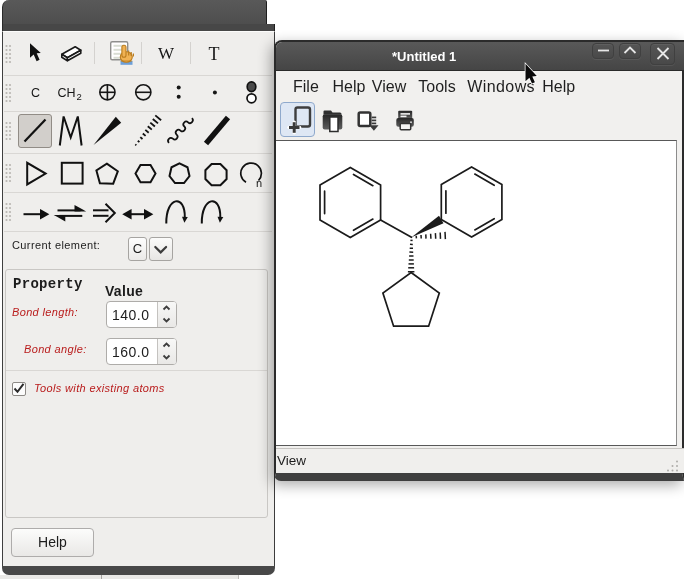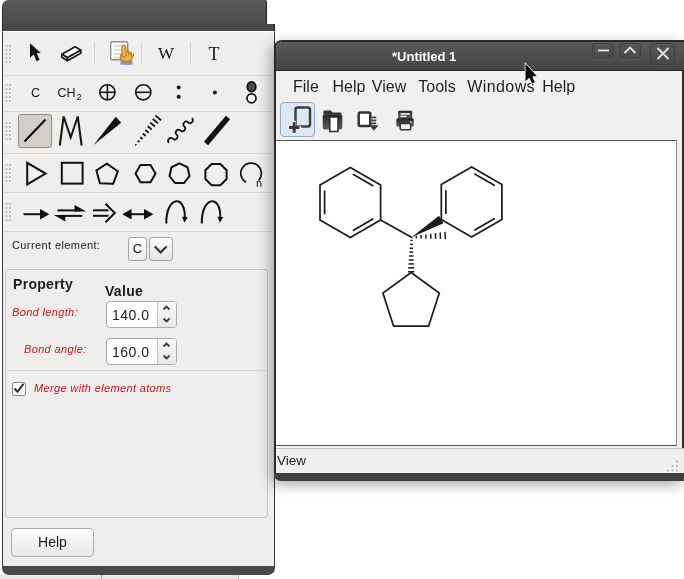--- a/index.html
+++ b/index.html
@@ -58,35 +58,35 @@
 <div class="abs hsep" style="top:192px"></div>
 <div class="abs hsep" style="top:231px"></div>
 <div class="abs vsep" style="left:93.5px; top:42px; height:22px;"></div>
 <div class="abs vsep" style="left:141px; top:42px; height:22px;"></div>
 <div class="abs vsep" style="left:190px; top:42px; height:22px;"></div>
 <div class="abs" id="btn-line"></div>
 <div class="abs" id="cur-label">Current element:</div>
 <div class="abs" id="combo-c">C</div>
 <div class="abs" id="combo-a"></div>
 <div class="abs" id="frame"></div>
-<div class="abs blbl" style="left:13px; top:275.5px;">Property</div>
+<div class="abs blbl" style="left:13px; top:275.5px;font-family:Liberation Mono, monospace;">Property</div>
 <div class="abs blbl" style="left:105px; top:275.5px;margin-top:7px;">Value</div>
 <div class="abs lbl" style="left:12px; top:305.5px;">Bond length:</div>
 <div class="abs spin" style="left:106px; top:301px;">
     <span class="val">140.0</span>
     <span class="sbtn"></span>
   </div>
 <div class="abs lbl" style="left:24px; top:342.5px;">Bond angle:</div>
 <div class="abs spin" style="left:106px; top:338px;">
     <span class="val">160.0</span>
     <span class="sbtn"></span>
   </div>
 <div class="abs" id="frame-sep"></div>
 <div class="abs" id="chk"></div>
-<div class="abs lbl" style="left:34px; top:382px;">Merge with element atoms</div>
+<div class="abs lbl" style="left:34px; top:382px;">Tools with existing atoms</div>
 <div class="abs" id="help-btn">Help</div>
 <div class="abs" id="pal-bottom"></div>
 <div class="abs" id="below-strip"></div>
 <div class="abs" id="below-line1"></div>
 <div class="abs" id="below-line2"></div>
 
 <div class="abs" id="win"></div>
 <div class="abs" id="win-title"></div>
 <div class="abs" id="win-title-text">*Untitled 1</div>
 <div class="abs wbtn" style="left:592px; top:42.5px; width:22px; height:16px;"></div>

